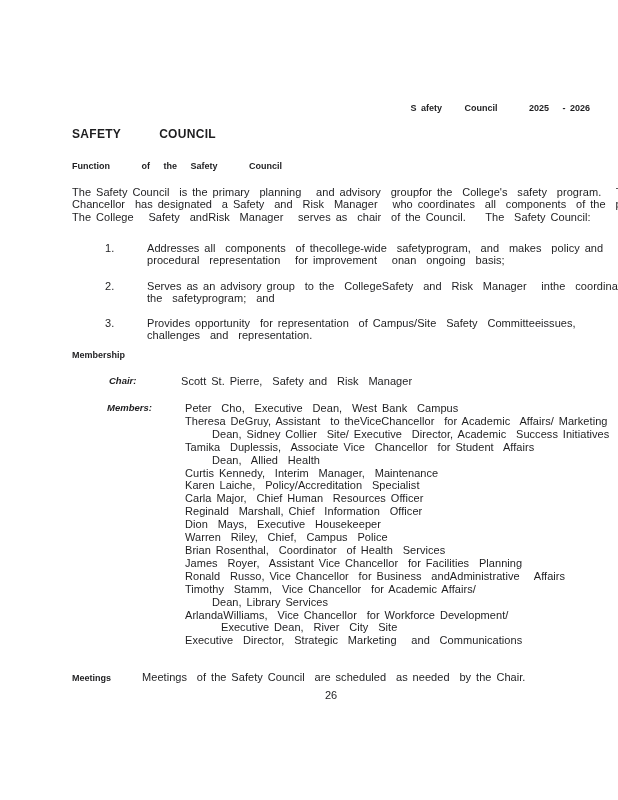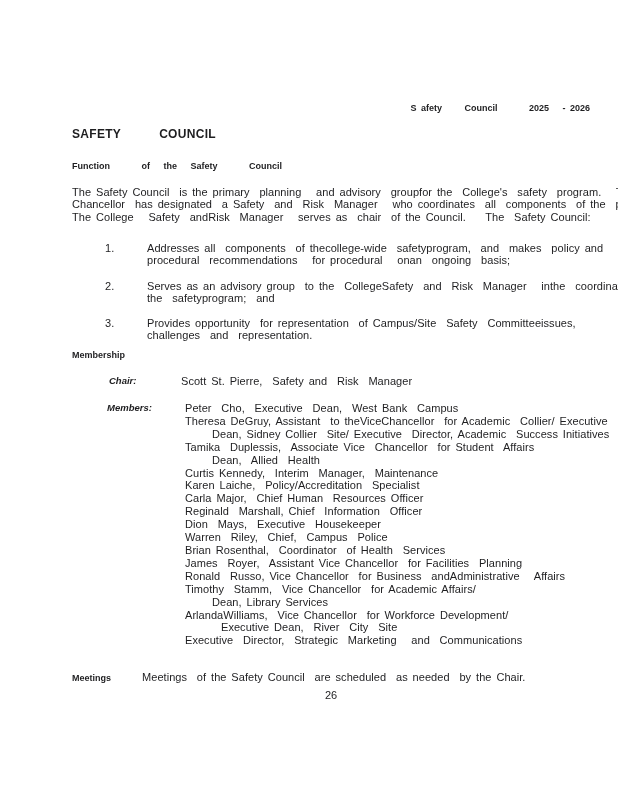--- a/index.html
+++ b/index.html
@@ -94,21 +94,21 @@
     <div class="body-line">The Safety Council  is the primary  planning   and advisory  groupfor the  College's  safety  program.   The</div>
     <div class="body-line">Chancellor  has designated  a Safety  and  Risk  Manager   who coordinates  all  components  of the  program.</div>
     <div class="body-line">The College   Safety  andRisk  Manager   serves as  chair  of the Council.    The  Safety Council:</div>
   </div>
 
   <div class="numbered-list">
     <div class="list-item">
       <span class="num body-line">1.</span>
       <span>
         <div class="body-line">Addresses all  components  of thecollege-wide  safetyprogram,  and  makes  policy and</div>
-        <div class="body-line">procedural  recommendations   for procedural   onan  ongoing  basis;</div>
+        <div class="body-line">procedural  representation   for improvement   onan  ongoing  basis;</div>
       </span>
     </div>
     <div class="list-item">
       <span class="num body-line">2.</span>
       <span>
         <div class="body-line">Serves as an advisory group  to the  CollegeSafety  and  Risk  Manager   inthe  coordination  of</div>
         <div class="body-line">the  safetyprogram;  and</div>
       </span>
     </div>
     <div class="list-item">
@@ -124,21 +124,21 @@
 
   <div class="label-row chair-row">
     <span class="row-label">Chair:</span>
     <span class="member-line">Scott St. Pierre,  Safety and  Risk  Manager</span>
   </div>
 
   <div class="label-row members-row">
     <span class="row-label">Members:</span>
     <span>
       <div class="member-line">Peter  Cho,  Executive  Dean,  West Bank  Campus</div>
-      <div class="member-line">Theresa DeGruy, Assistant  to theViceChancellor  for Academic  Collier/ Executive</div>
+      <div class="member-line">Theresa DeGruy, Assistant  to theViceChancellor  for Academic  Affairs/ Marketing</div>
       <div class="member-line ind1">Dean, Sidney Collier  Site/ Executive  Director, Academic  Success Initiatives</div>
       <div class="member-line">Tamika  Duplessis,  Associate Vice  Chancellor  for Student  Affairs</div>
       <div class="member-line ind1">Dean,  Allied  Health</div>
       <div class="member-line">Curtis Kennedy,  Interim  Manager,  Maintenance</div>
       <div class="member-line">Karen Laiche,  Policy/Accreditation  Specialist</div>
       <div class="member-line">Carla Major,  Chief Human  Resources Officer</div>
       <div class="member-line">Reginald  Marshall, Chief  Information  Officer</div>
       <div class="member-line">Dion  Mays,  Executive  Housekeeper</div>
       <div class="member-line">Warren  Riley,  Chief,  Campus  Police</div>
       <div class="member-line">Brian Rosenthal,  Coordinator  of Health  Services</div>

